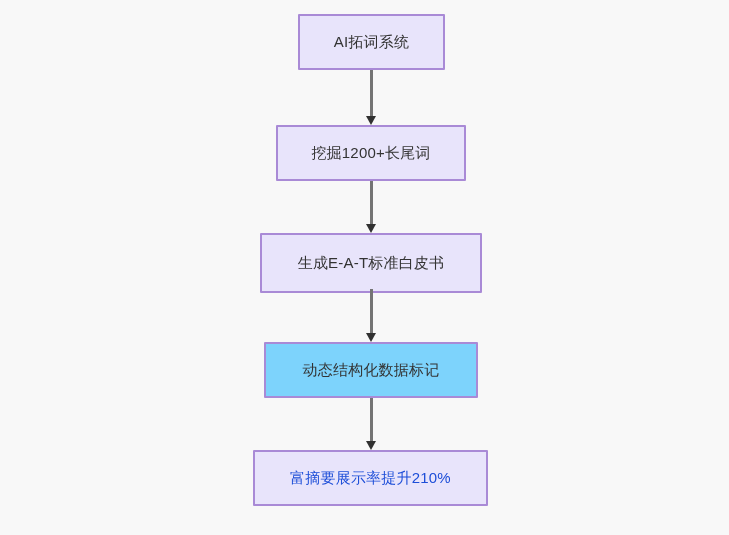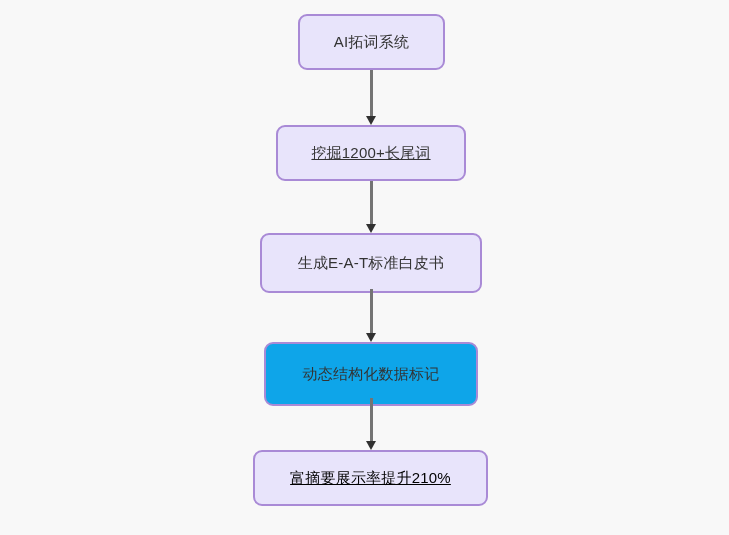--- a/index.html
+++ b/index.html
@@ -16,21 +16,21 @@
   #flowchart {
     position: relative;
     width: 729px;
     height: 535px;
   }
   .node {
     position: absolute;
     box-sizing: border-box;
     background: #e8e4fb;
     border: 2px solid #a98ad6;
-    border-radius: 9px;
+    border-radius: 1px;
     display: flex;
     align-items: center;
     justify-content: center;
     color: #333333;
     font-size: 15px;
     line-height: 1.2;
     letter-spacing: 0.2px;
     white-space: nowrap;
   }
   .edge {
@@ -62,44 +62,44 @@
 
   <div class="node" id="node-n1" style="left: 298px; top: 14px; width: 147px; height: 56px; background: rgb(232, 228, 251); border-color: rgb(169, 138, 214); color: rgb(51, 51, 51);">
     <span>AI拓词系统</span>
   </div>
 
   <div class="edge" id="edge-e1" style="left: 371px; top: 70px;">
     <div class="edge-line" style="height: 47px; background: rgb(116, 116, 116);"></div>
     <div class="edge-arrow" style="top: 46px; border-top-color: rgb(49, 49, 49);"></div>
   </div>
 
-  <div class="node" id="node-n2" style="left: 276px; top: 125px; width: 190px; height: 56px; background: rgb(232, 228, 251); border-color: rgb(169, 138, 214); color: rgb(51, 51, 51); text-decoration: underline;">
+  <div class="node" id="node-n2" style="left: 276px; top: 125px; width: 190px; height: 56px; background: rgb(232, 228, 251); border-color: rgb(169, 138, 214); color: rgb(51, 51, 51);">
     <span>挖掘1200+长尾词</span>
   </div>
 
   <div class="edge" id="edge-e2" style="left: 371px; top: 181px;">
     <div class="edge-line" style="height: 44px; background: rgb(116, 116, 116);"></div>
     <div class="edge-arrow" style="top: 43px; border-top-color: rgb(49, 49, 49);"></div>
   </div>
 
   <div class="node" id="node-n3" style="left: 260px; top: 233px; width: 222px; height: 60px; background: rgb(232, 228, 251); border-color: rgb(169, 138, 214); color: rgb(51, 51, 51);">
     <span>生成E-A-T标准白皮书</span>
   </div>
 
   <div class="edge" id="edge-e3" style="left: 371px; top: 289px;">
     <div class="edge-line" style="height: 45px; background: rgb(116, 116, 116);"></div>
     <div class="edge-arrow" style="top: 44px; border-top-color: rgb(49, 49, 49);"></div>
   </div>
 
-  <div class="node" id="node-n4" style="left: 264px; top: 342px; width: 214px; height: 64px; background: #0ea5e9; border-color: rgb(169, 138, 214); color: rgb(51, 51, 51);">
+  <div class="node" id="node-n4" style="left: 264px; top: 342px; width: 214px; height: 56px; background: #7dd3fc; border-color: rgb(169, 138, 214); color: rgb(51, 51, 51);">
     <span>动态结构化数据标记</span>
   </div>
 
   <div class="edge" id="edge-e4" style="left: 371px; top: 398px;">
     <div class="edge-line" style="height: 44px; background: rgb(116, 116, 116);"></div>
     <div class="edge-arrow" style="top: 43px; border-top-color: rgb(49, 49, 49);"></div>
   </div>
 
-  <div class="node" id="node-n5" style="left: 253px; top: 450px; width: 235px; height: 56px; background: rgb(232, 228, 251); border-color: rgb(169, 138, 214); color: #000000; text-decoration: underline;">
+  <div class="node" id="node-n5" style="left: 253px; top: 450px; width: 235px; height: 56px; background: rgb(232, 228, 251); border-color: rgb(169, 138, 214); color: #1d4ed8;">
     <span>富摘要展示率提升210%</span>
   </div>
 
 </div>
 
 </body></html>

